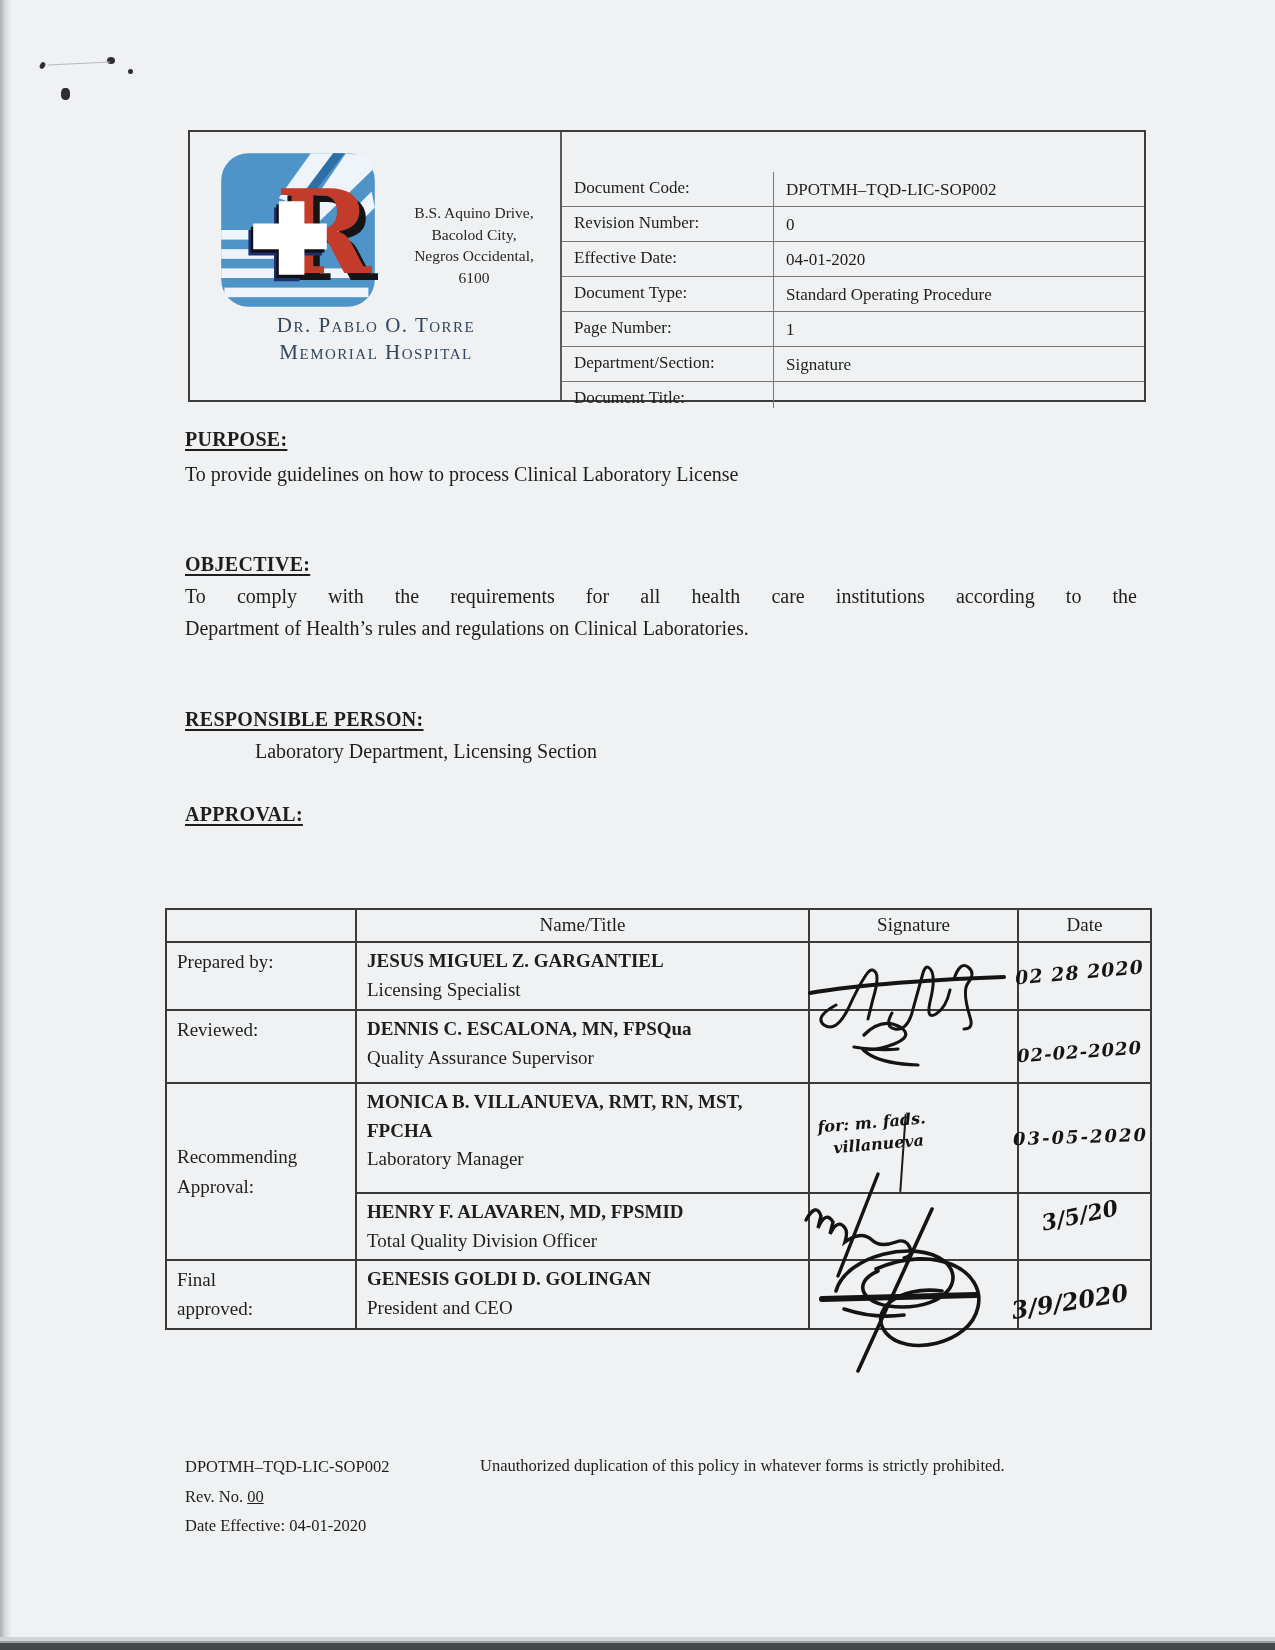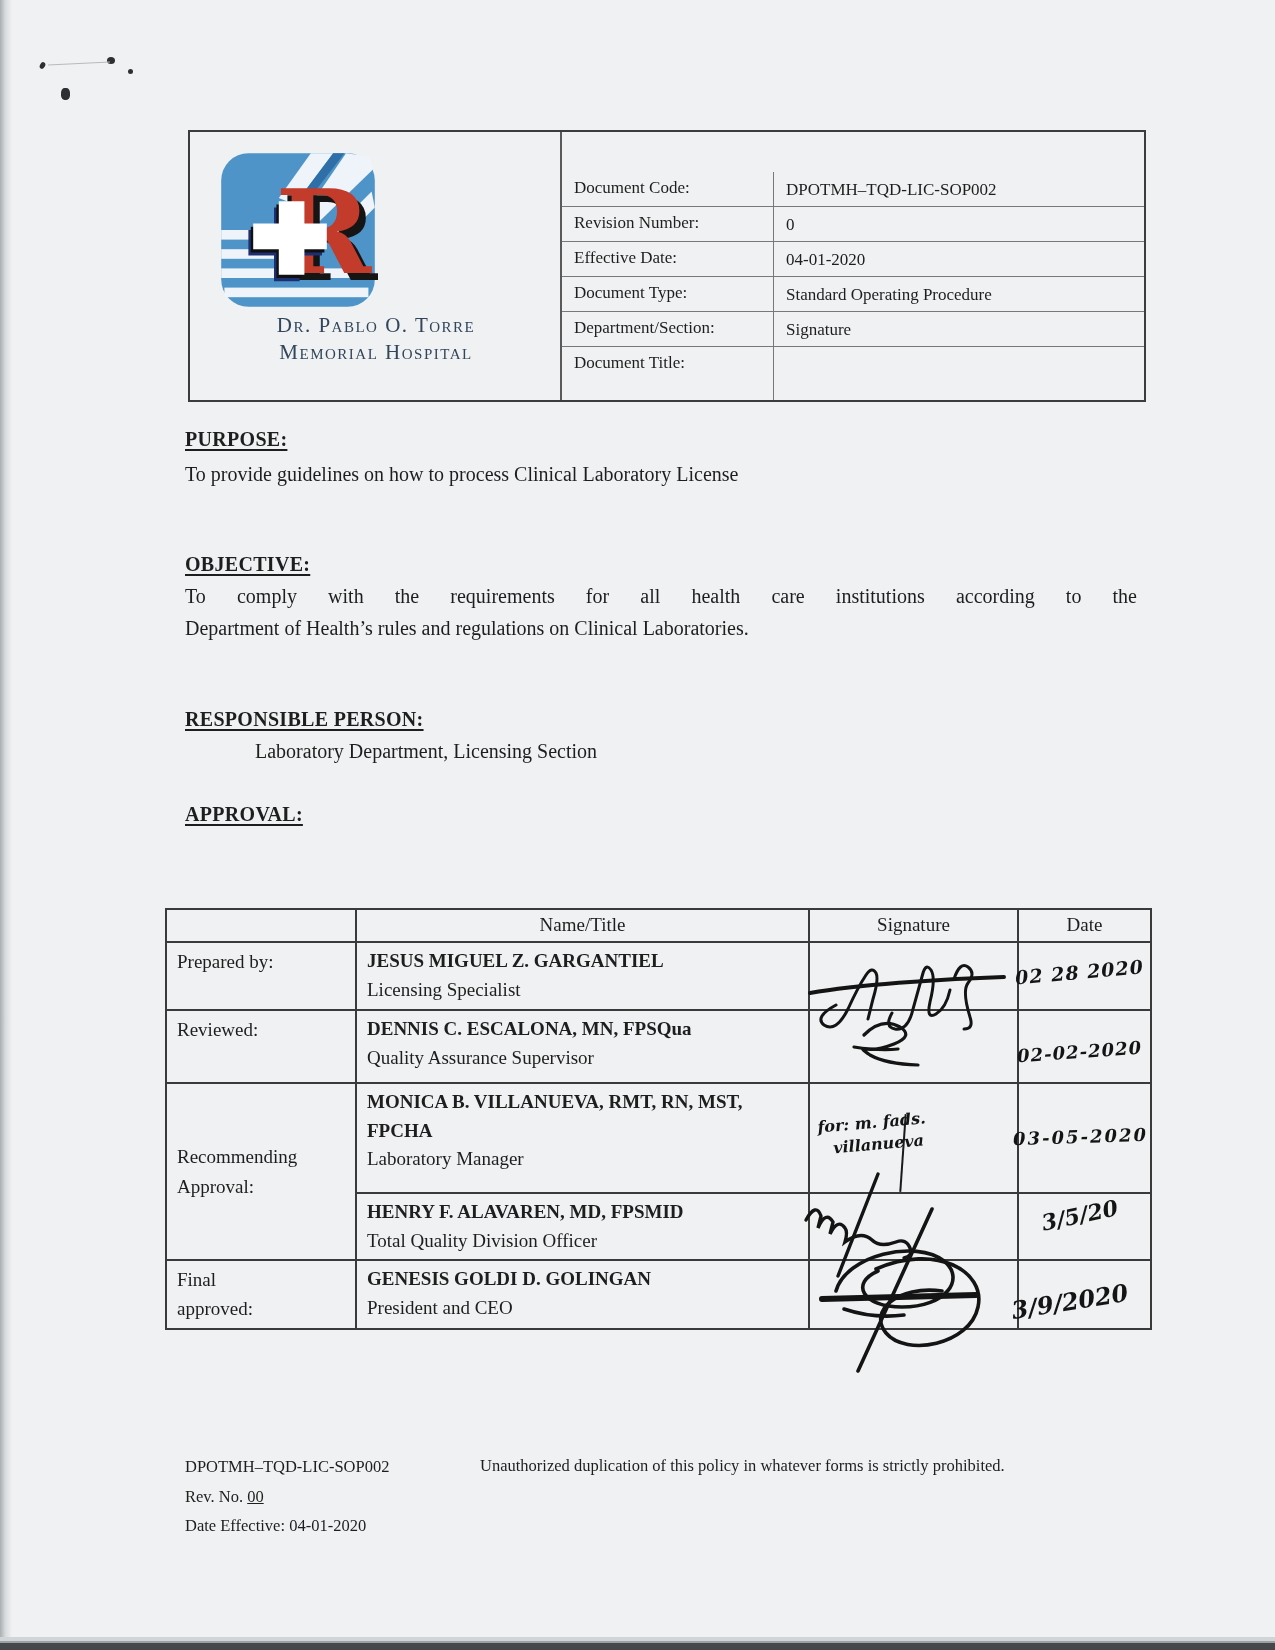--- a/index.html
+++ b/index.html
@@ -93,37 +93,47 @@
 
           <path d="M22 46 h16 v-14 h16 v14 h14 v16 h-14 v16 h-16 v-16 h-16 z" fill="#1c2f72" transform="translate(-3,4)"></path>
           <path d="M22 46 h16 v-14 h16 v14 h14 v16 h-14 v16 h-16 v-16 h-16 z" fill="#101010" transform="translate(-1.5,2)"></path>
           <path d="M22 46 h16 v-14 h16 v14 h14 v16 h-14 v16 h-16 v-16 h-16 z" fill="#ffffff"></path>
         </svg>
       </div>
       <div class="hosp-name">
         <div>Dr. Pablo O. Torre</div>
         <div>Memorial Hospital</div>
       </div>
+      <div class="addr">
+        <div>B.S. Aquino Drive,</div>
+        <div>Bacolod City,</div>
+        <div>Negros Occidental,</div>
+        <div>6100</div>
+      </div>
     </div>
     <div class="ht-right">
       <div class="ht-row">
         <div class="ht-label">Document Code:</div>
         <div class="ht-value">DPOTMH–TQD-LIC-SOP002</div>
       </div>
       <div class="ht-row">
         <div class="ht-label">Revision Number:</div>
         <div class="ht-value">0</div>
       </div>
       <div class="ht-row">
         <div class="ht-label">Effective Date:</div>
         <div class="ht-value">04-01-2020</div>
       </div>
       <div class="ht-row">
         <div class="ht-label">Document Type:</div>
         <div class="ht-value">Standard Operating Procedure</div>
+      </div>
+      <div class="ht-row">
+        <div class="ht-label">Page Number:</div>
+        <div class="ht-value">1</div>
       </div>
       <div class="ht-row">
         <div class="ht-label">Department/Section:</div>
         <div class="ht-value">Signature</div>
       </div>
       <div class="ht-row last">
         <div class="ht-label">Document Title:</div>
       </div>
     </div>
   </div>

